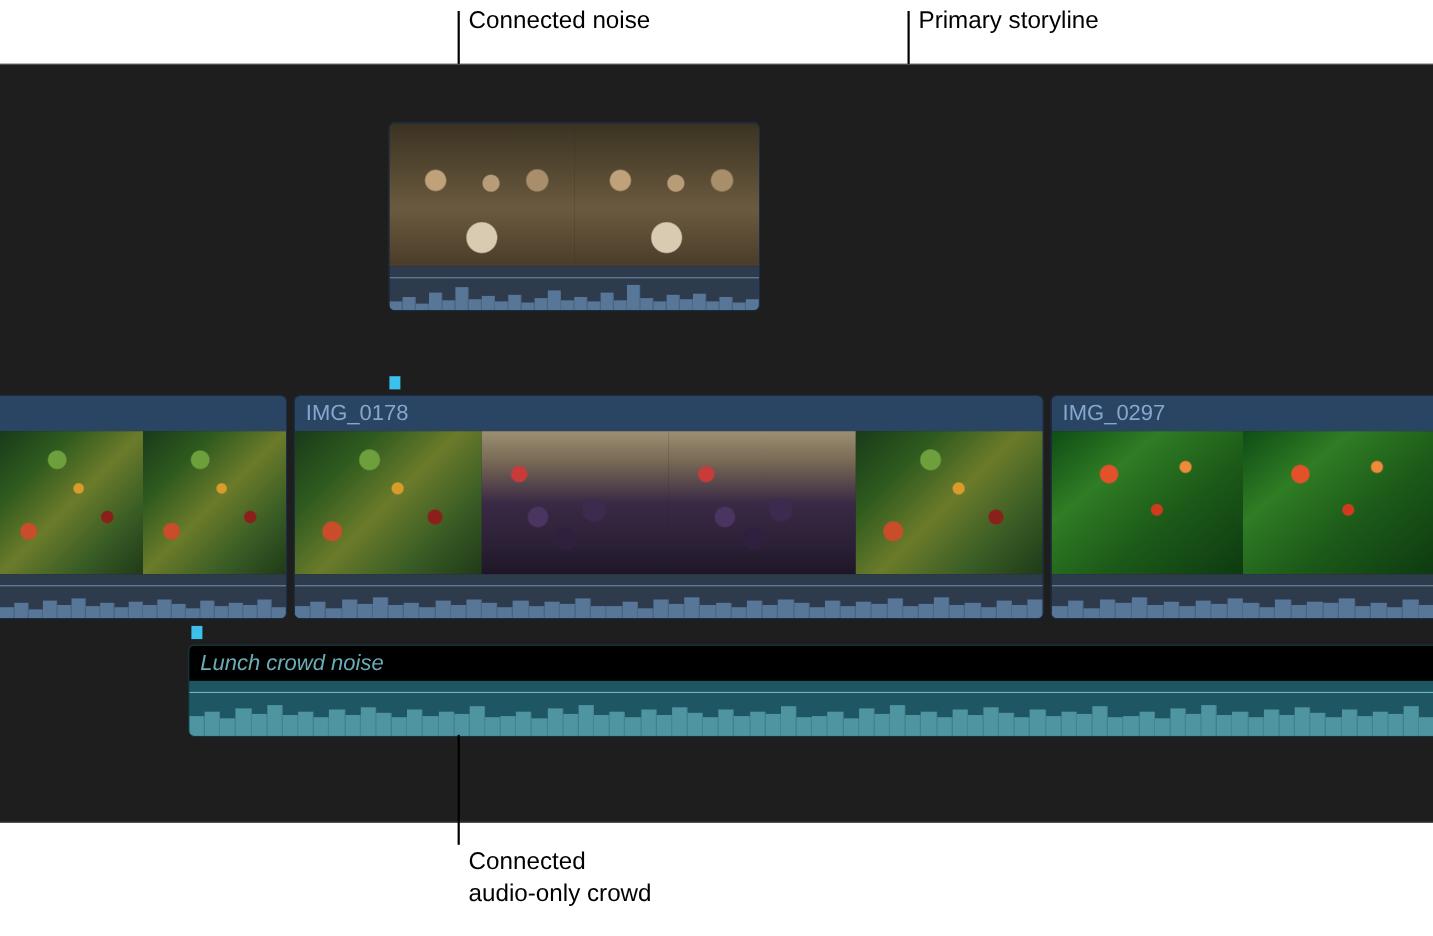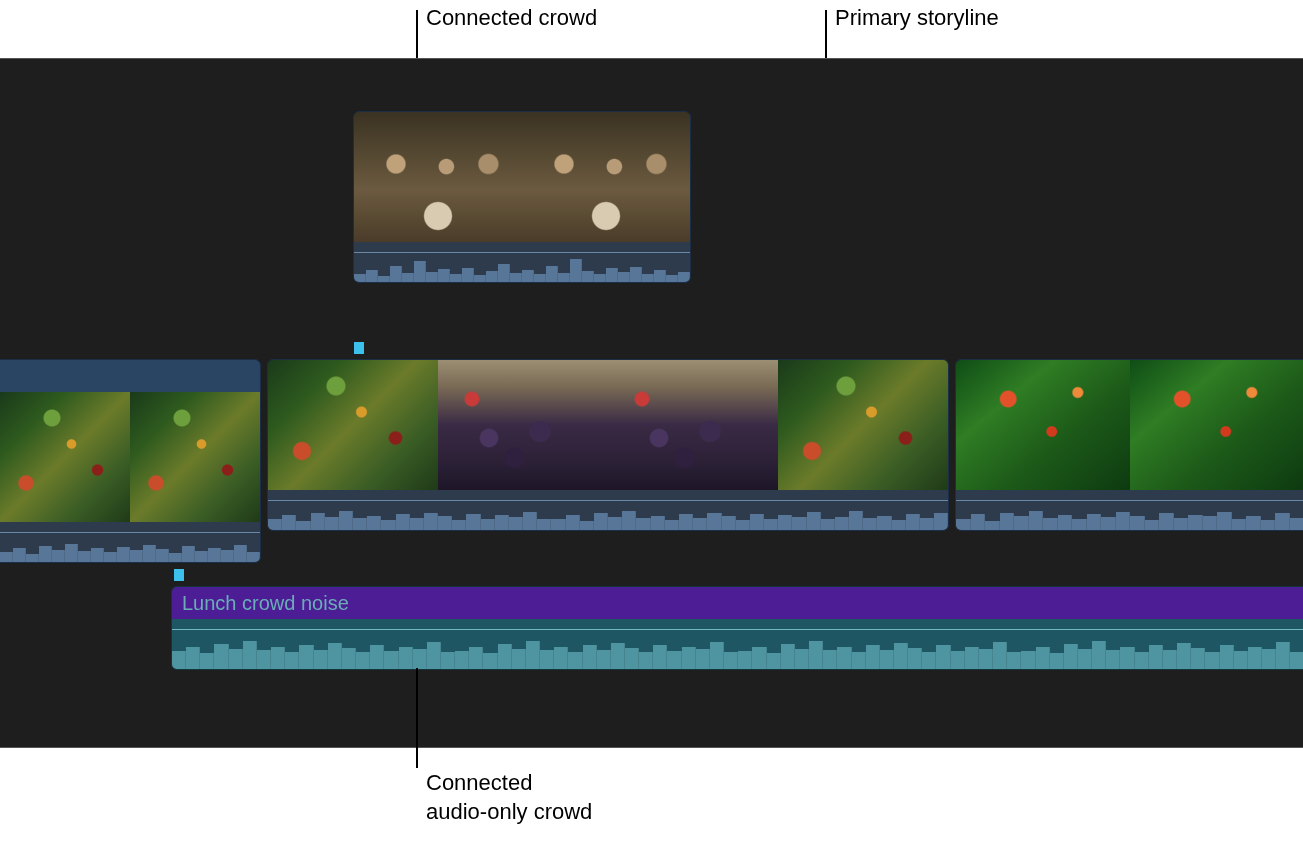--- a/index.html
+++ b/index.html
@@ -89,22 +89,23 @@
 .waveform span {
   flex: 1;
   background: #587697;
   border-right: 1px solid rgba(0,0,0,0.1);
 }
 
 .audio-clip {
   background: #173d47;
 }
 .audio-clip .clip-title {
-  background: #4c1d95;
+  background: #000000;
   color: #6aadb7;
+  font-style: italic;
 }
 .audio-wave-area {
   height: 50px;
   background: #1f5663;
   position: relative;
   overflow: hidden;
 }
 .audio-wave-area::before {
   content: "";
   position: absolute;
@@ -181,21 +182,21 @@
   background:
     radial-gradient(circle at 25% 40%, #bfa27a 6%, transparent 7%),
     radial-gradient(circle at 55% 42%, #b89b77 6%, transparent 7%),
     radial-gradient(circle at 80% 40%, #a88e6a 6%, transparent 7%),
     radial-gradient(circle at 50% 80%, #d8cbb2 10%, transparent 11%);
 }
 </style>
 </head>
 <body>
 
-<div class="annotation" style="left:426px; top:4px;">Connected crowd</div>
+<div class="annotation" style="left:426px; top:4px;">Connected noise</div>
 <div class="annotation" style="left:835px; top:4px;">Primary storyline</div>
 
 <div class="leader" style="left:416px; top:10px; height:97px;"></div>
 <div class="leader" style="left:825px; top:10px; height:347px;"></div>
 
 <div class="timeline-canvas">
 
   <div class="clip video-clip" style="left:353px; top:52px; width:338px; border:1px solid #1a2f47;">
     <div class="video-area">
       <div class="video-frame dinner"></div>
@@ -262,20 +263,21 @@
           <span style="height:42%"></span>
         <span style="height:54%"></span>
           <span style="height:48%"></span>
           <span style="height:66%"></span>
           <span style="height:40%"></span>
       </div>
     </div>
   </div>
 
   <div class="clip video-clip" style="left:267px; top:300px; width:682px; border:1px solid #1a2f47;">
+    <div class="clip-title">IMG_0178</div>
     <div class="video-area">
       <div class="video-frame veg"></div>
       <div class="video-frame grapes"></div>
       <div class="video-frame grapes"></div>
       <div class="video-frame veg"></div>
     </div>
     <div class="audio-thin">
       <div class="waveform">
         <span style="height:42%"></span>
           <span style="height:58%"></span>
@@ -323,20 +325,21 @@
           <span style="height:55%"></span>
         <span style="height:40%"></span>
           <span style="height:60%"></span>
           <span style="height:48%"></span>
           <span style="height:66%"></span>
       </div>
     </div>
   </div>
 
   <div class="clip video-clip" style="left:955px; top:300px; width:350px; border:1px solid #1a2f47; border-top-right-radius:0; border-bottom-right-radius:0;">
+    <div class="clip-title">IMG_0297</div>
     <div class="video-area">
       <div class="video-frame peppers"></div>
       <div class="video-frame peppers"></div>
     </div>
     <div class="audio-thin">
       <div class="waveform">
         <span style="height:44%"></span>
           <span style="height:60%"></span>
           <span style="height:36%"></span>
           <span style="height:66%"></span>

